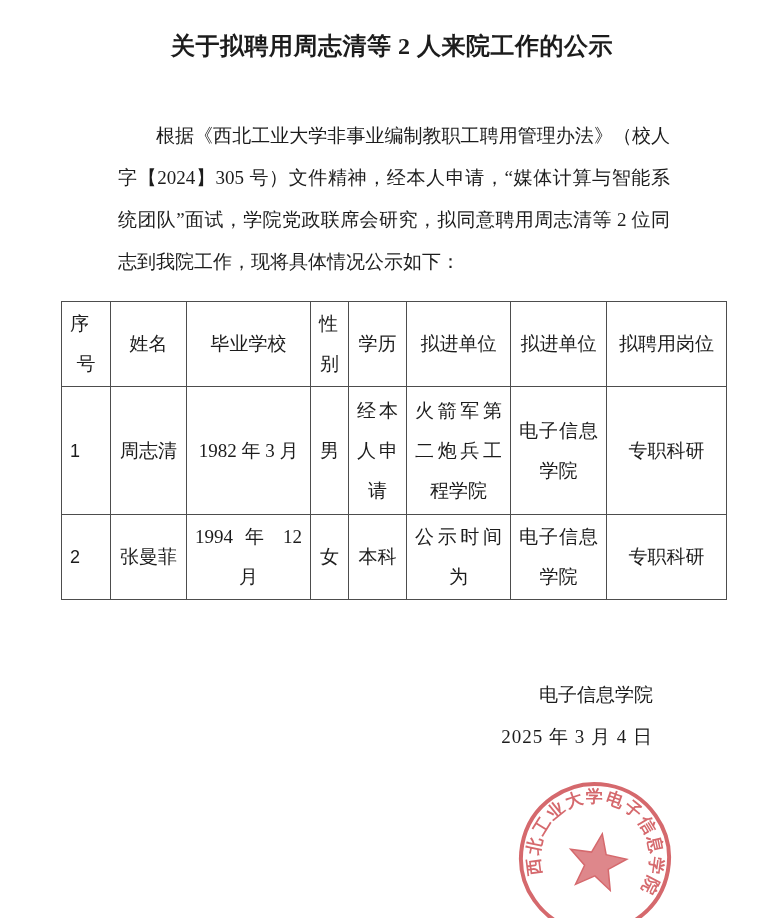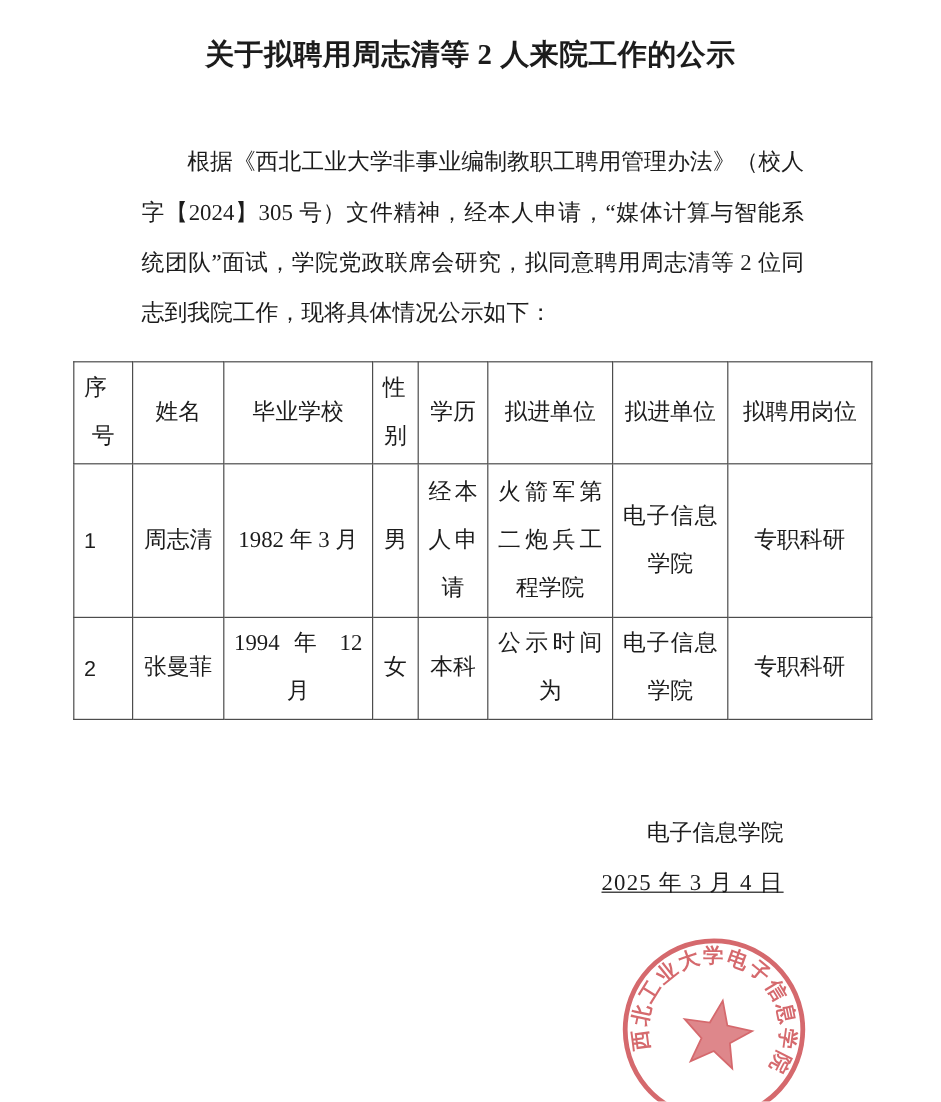--- a/index.html
+++ b/index.html
@@ -76,21 +76,21 @@
   tr.data-row-1 { height: 82px; }
 
   .signature {
     margin: 74px 131px 0 0;
     text-align: right;
     font-size: 19px;
     line-height: 42px;
     position: relative;
     z-index: 1;
   }
-  .signature .sig-date { letter-spacing: 1px; text-decoration: underline; }
+  .signature .sig-date { letter-spacing: 1px; }
 
   .seal {
     position: absolute;
     left: 516px;
     top: 748px;
     width: 158px;
     height: 158px;
     z-index: 2;
     mix-blend-mode: multiply;
     opacity: 0.88;

